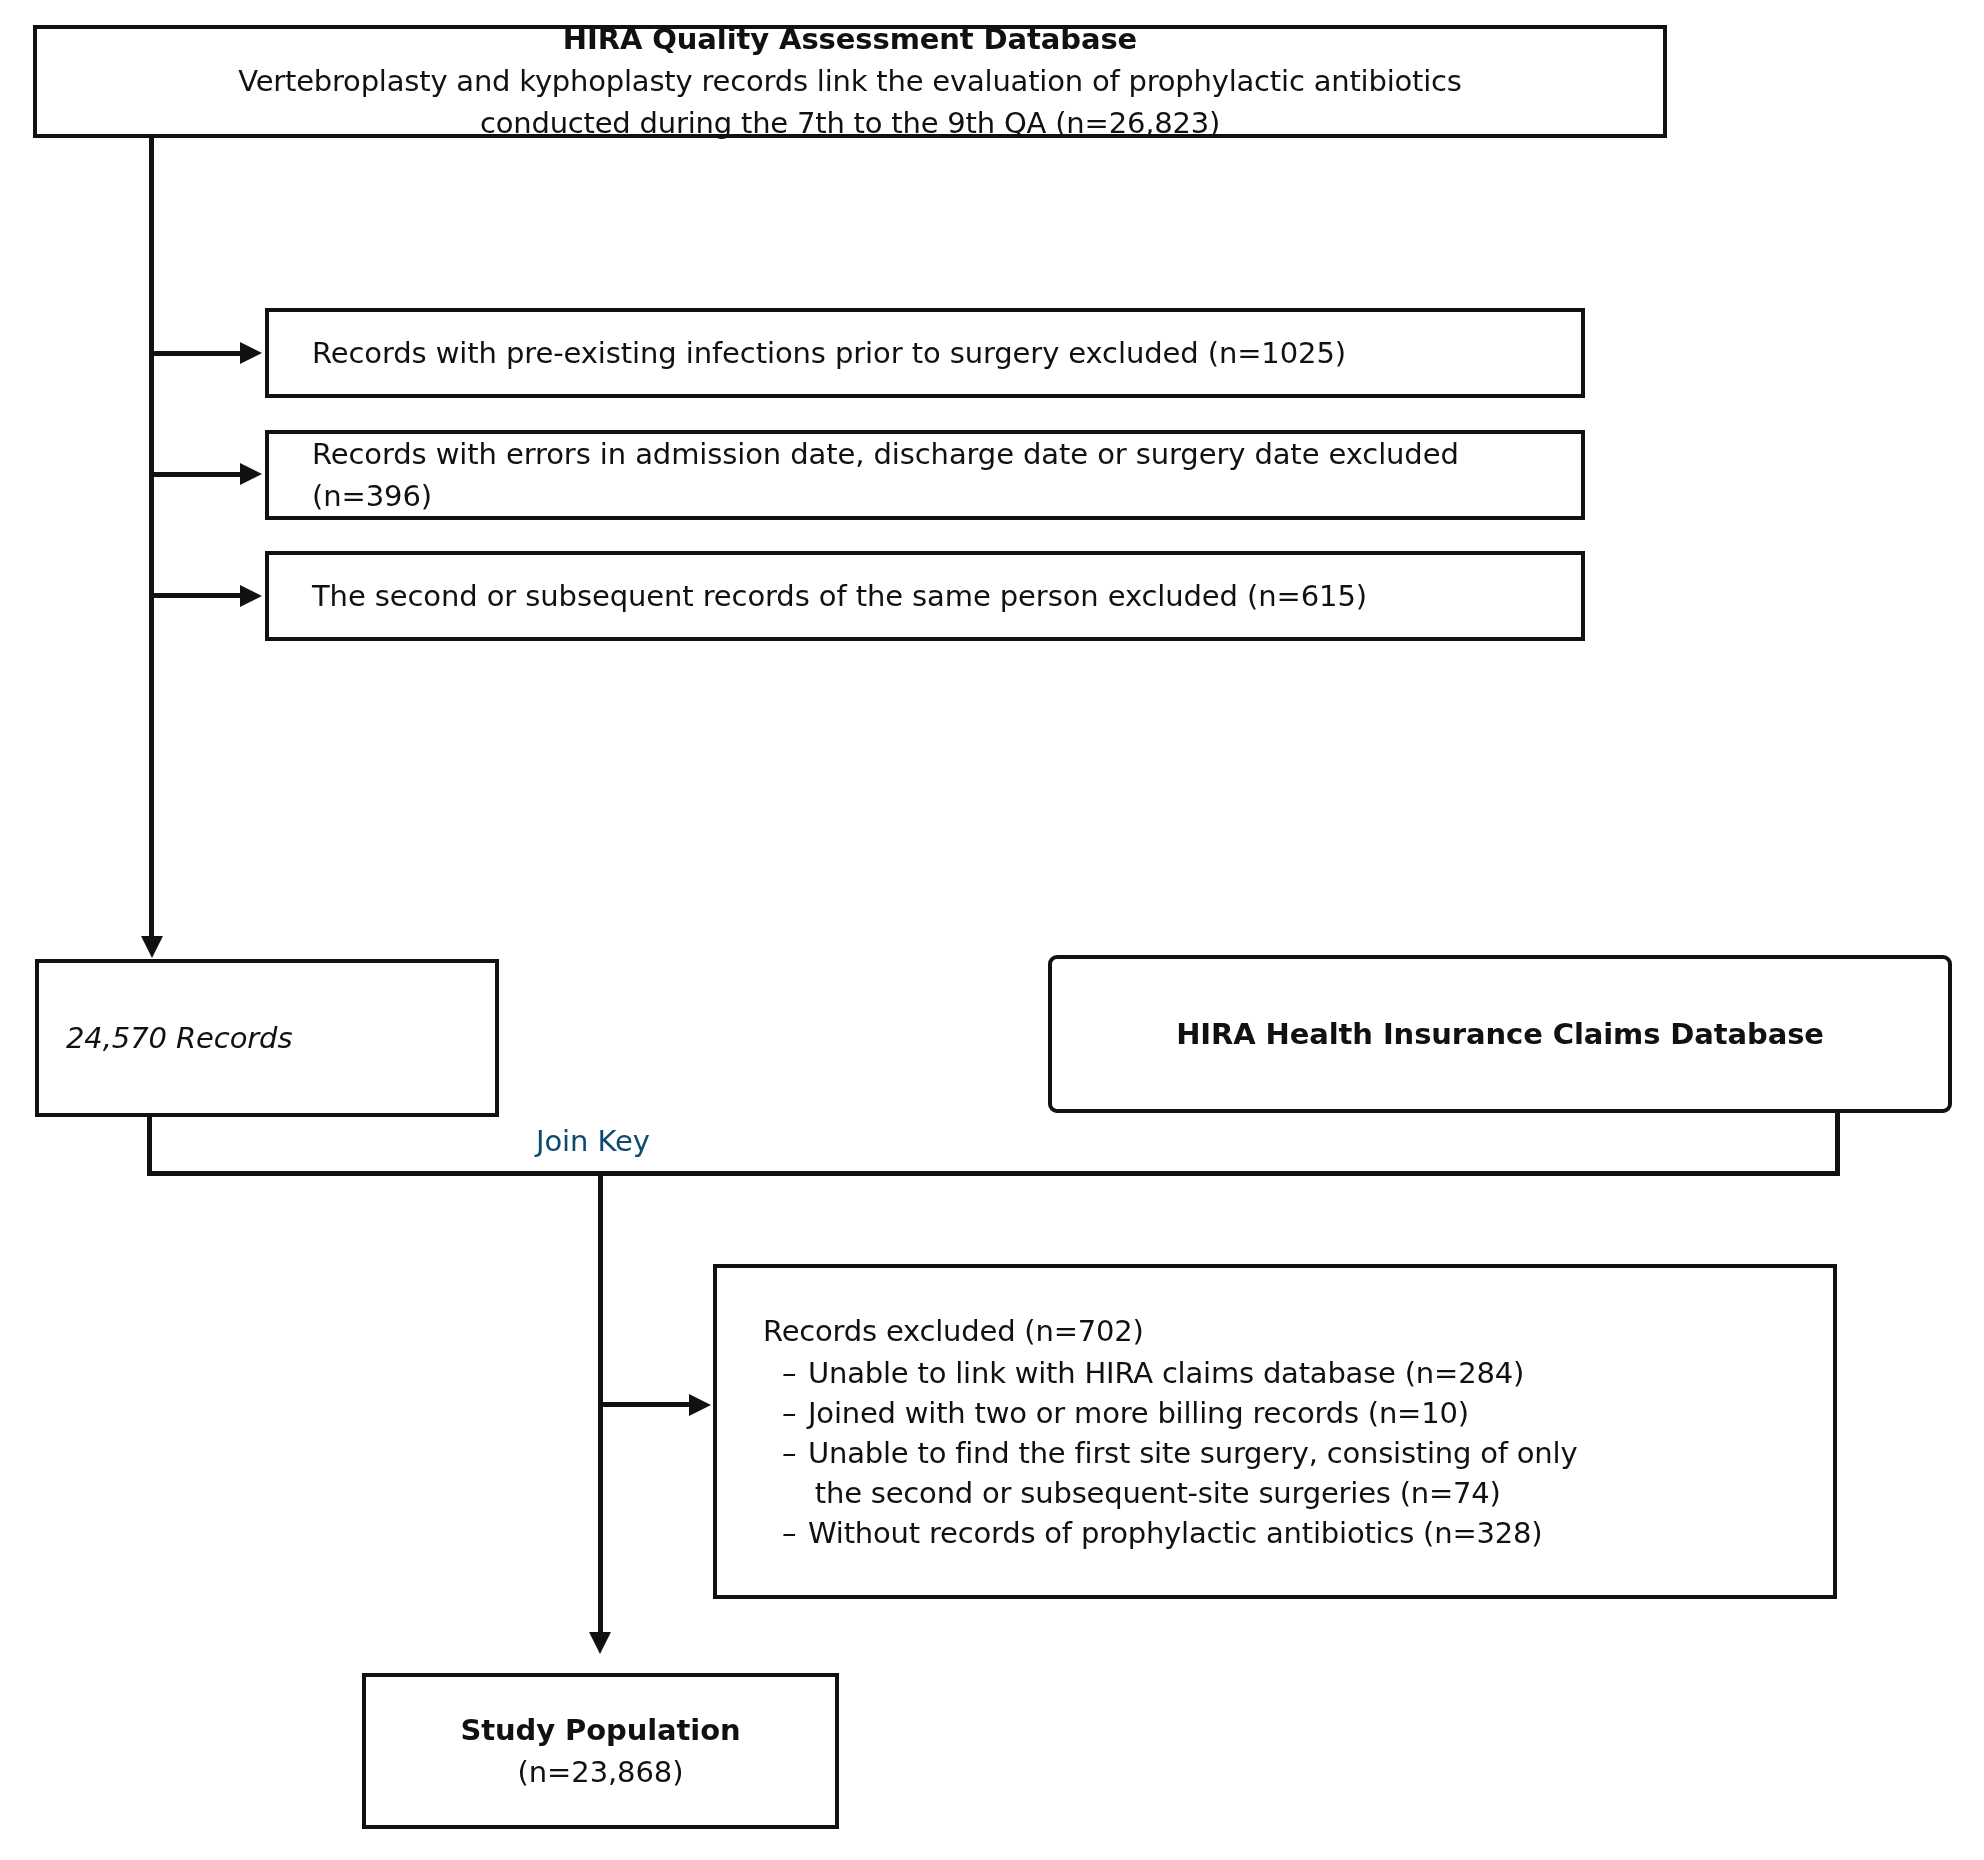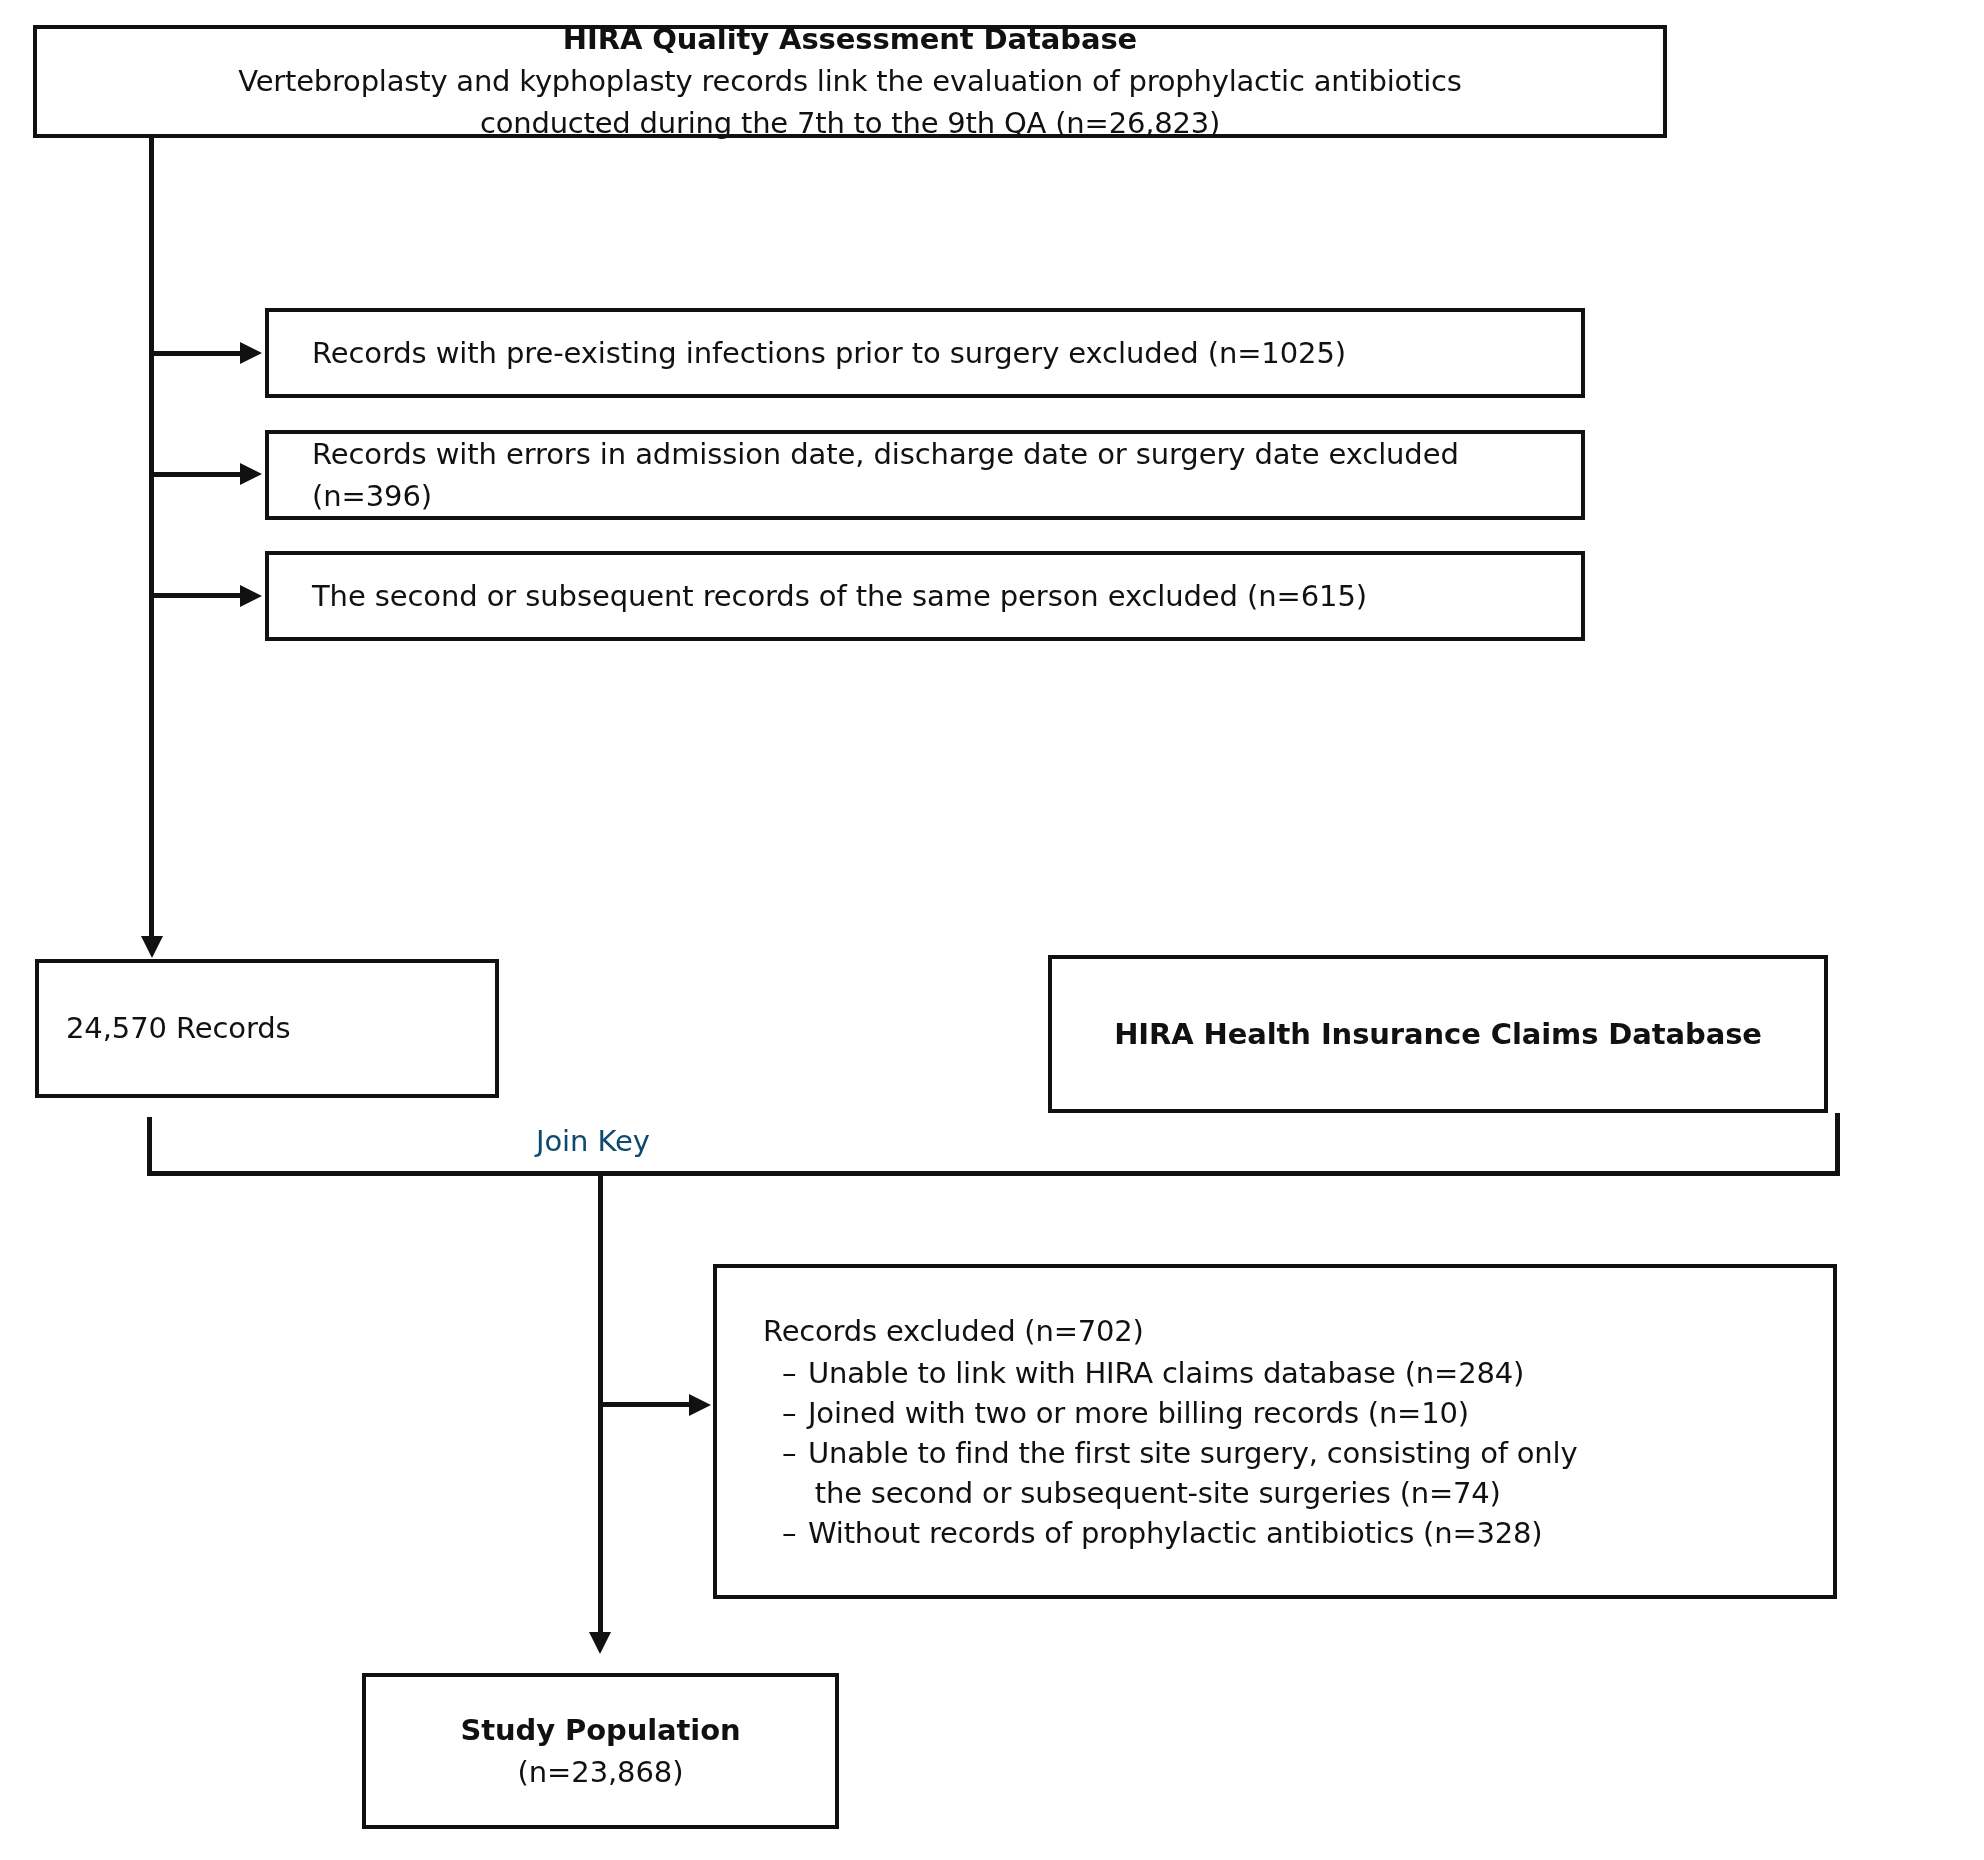--- a/index.html
+++ b/index.html
@@ -61,36 +61,38 @@
   .excl-box .inner { padding: 0 43px; }
   #excl-1 { top: 308px;  height: 90px; }
   #excl-2 { top: 430px;  height: 90px; }
   #excl-3 { top: 551px;  height: 90px; }
 
   
   #records-box {
     left: 35px;
     top: 959px;
     width: 464px;
-    height: 139px;
-    font-size: 29px;
-    letter-spacing: -0.1px;
+    height: 158px;
+    font-size: 29px;
+    letter-spacing: -0.1px;
+    font-style: italic;
   }
   #records-box .inner { padding: 0 27px; }
 
   #claims-box {
     left: 1048px;
     top: 955px;
-    width: 780px;
+    width: 904px;
     height: 158px;
     justify-content: center;
     text-align: center;
     font-size: 29px;
     font-weight: 700;
     letter-spacing: -0.1px;
+    border-radius: 9px;
   }
 
   
   #excl-list-box {
     left: 713px;
     top: 1264px;
     width: 1124px;
     height: 335px;
     font-size: 29px;
     letter-spacing: -0.2px;

